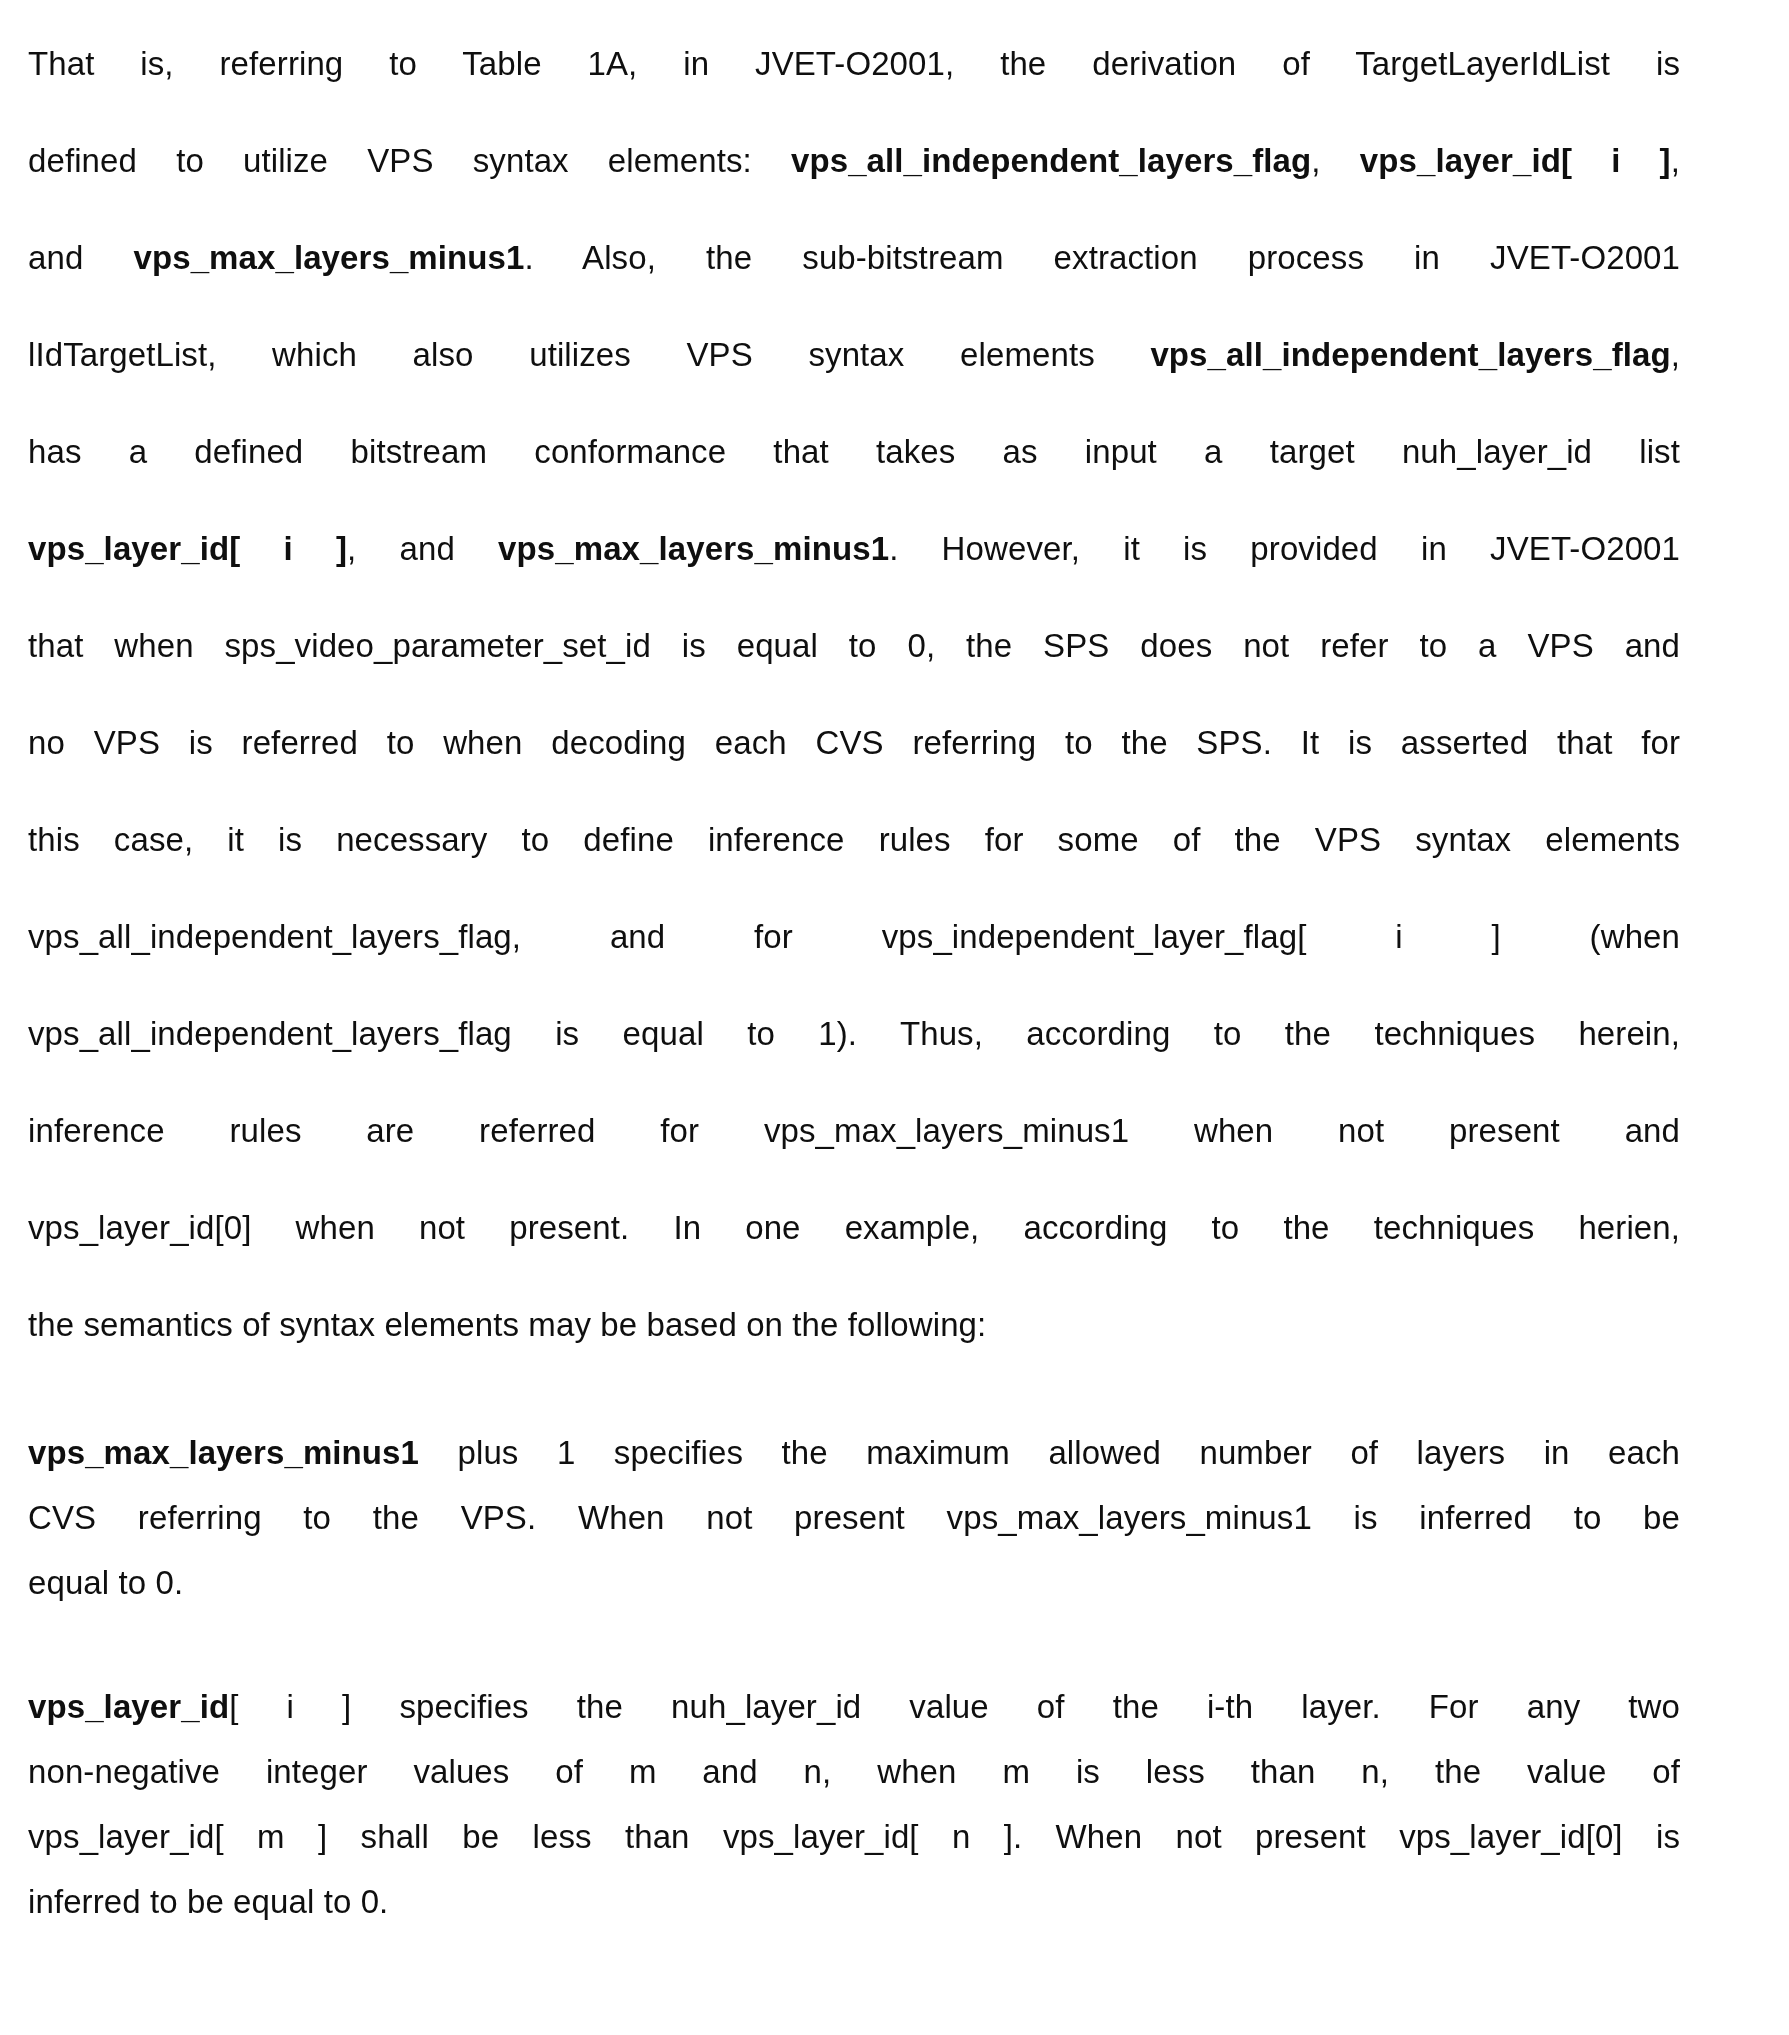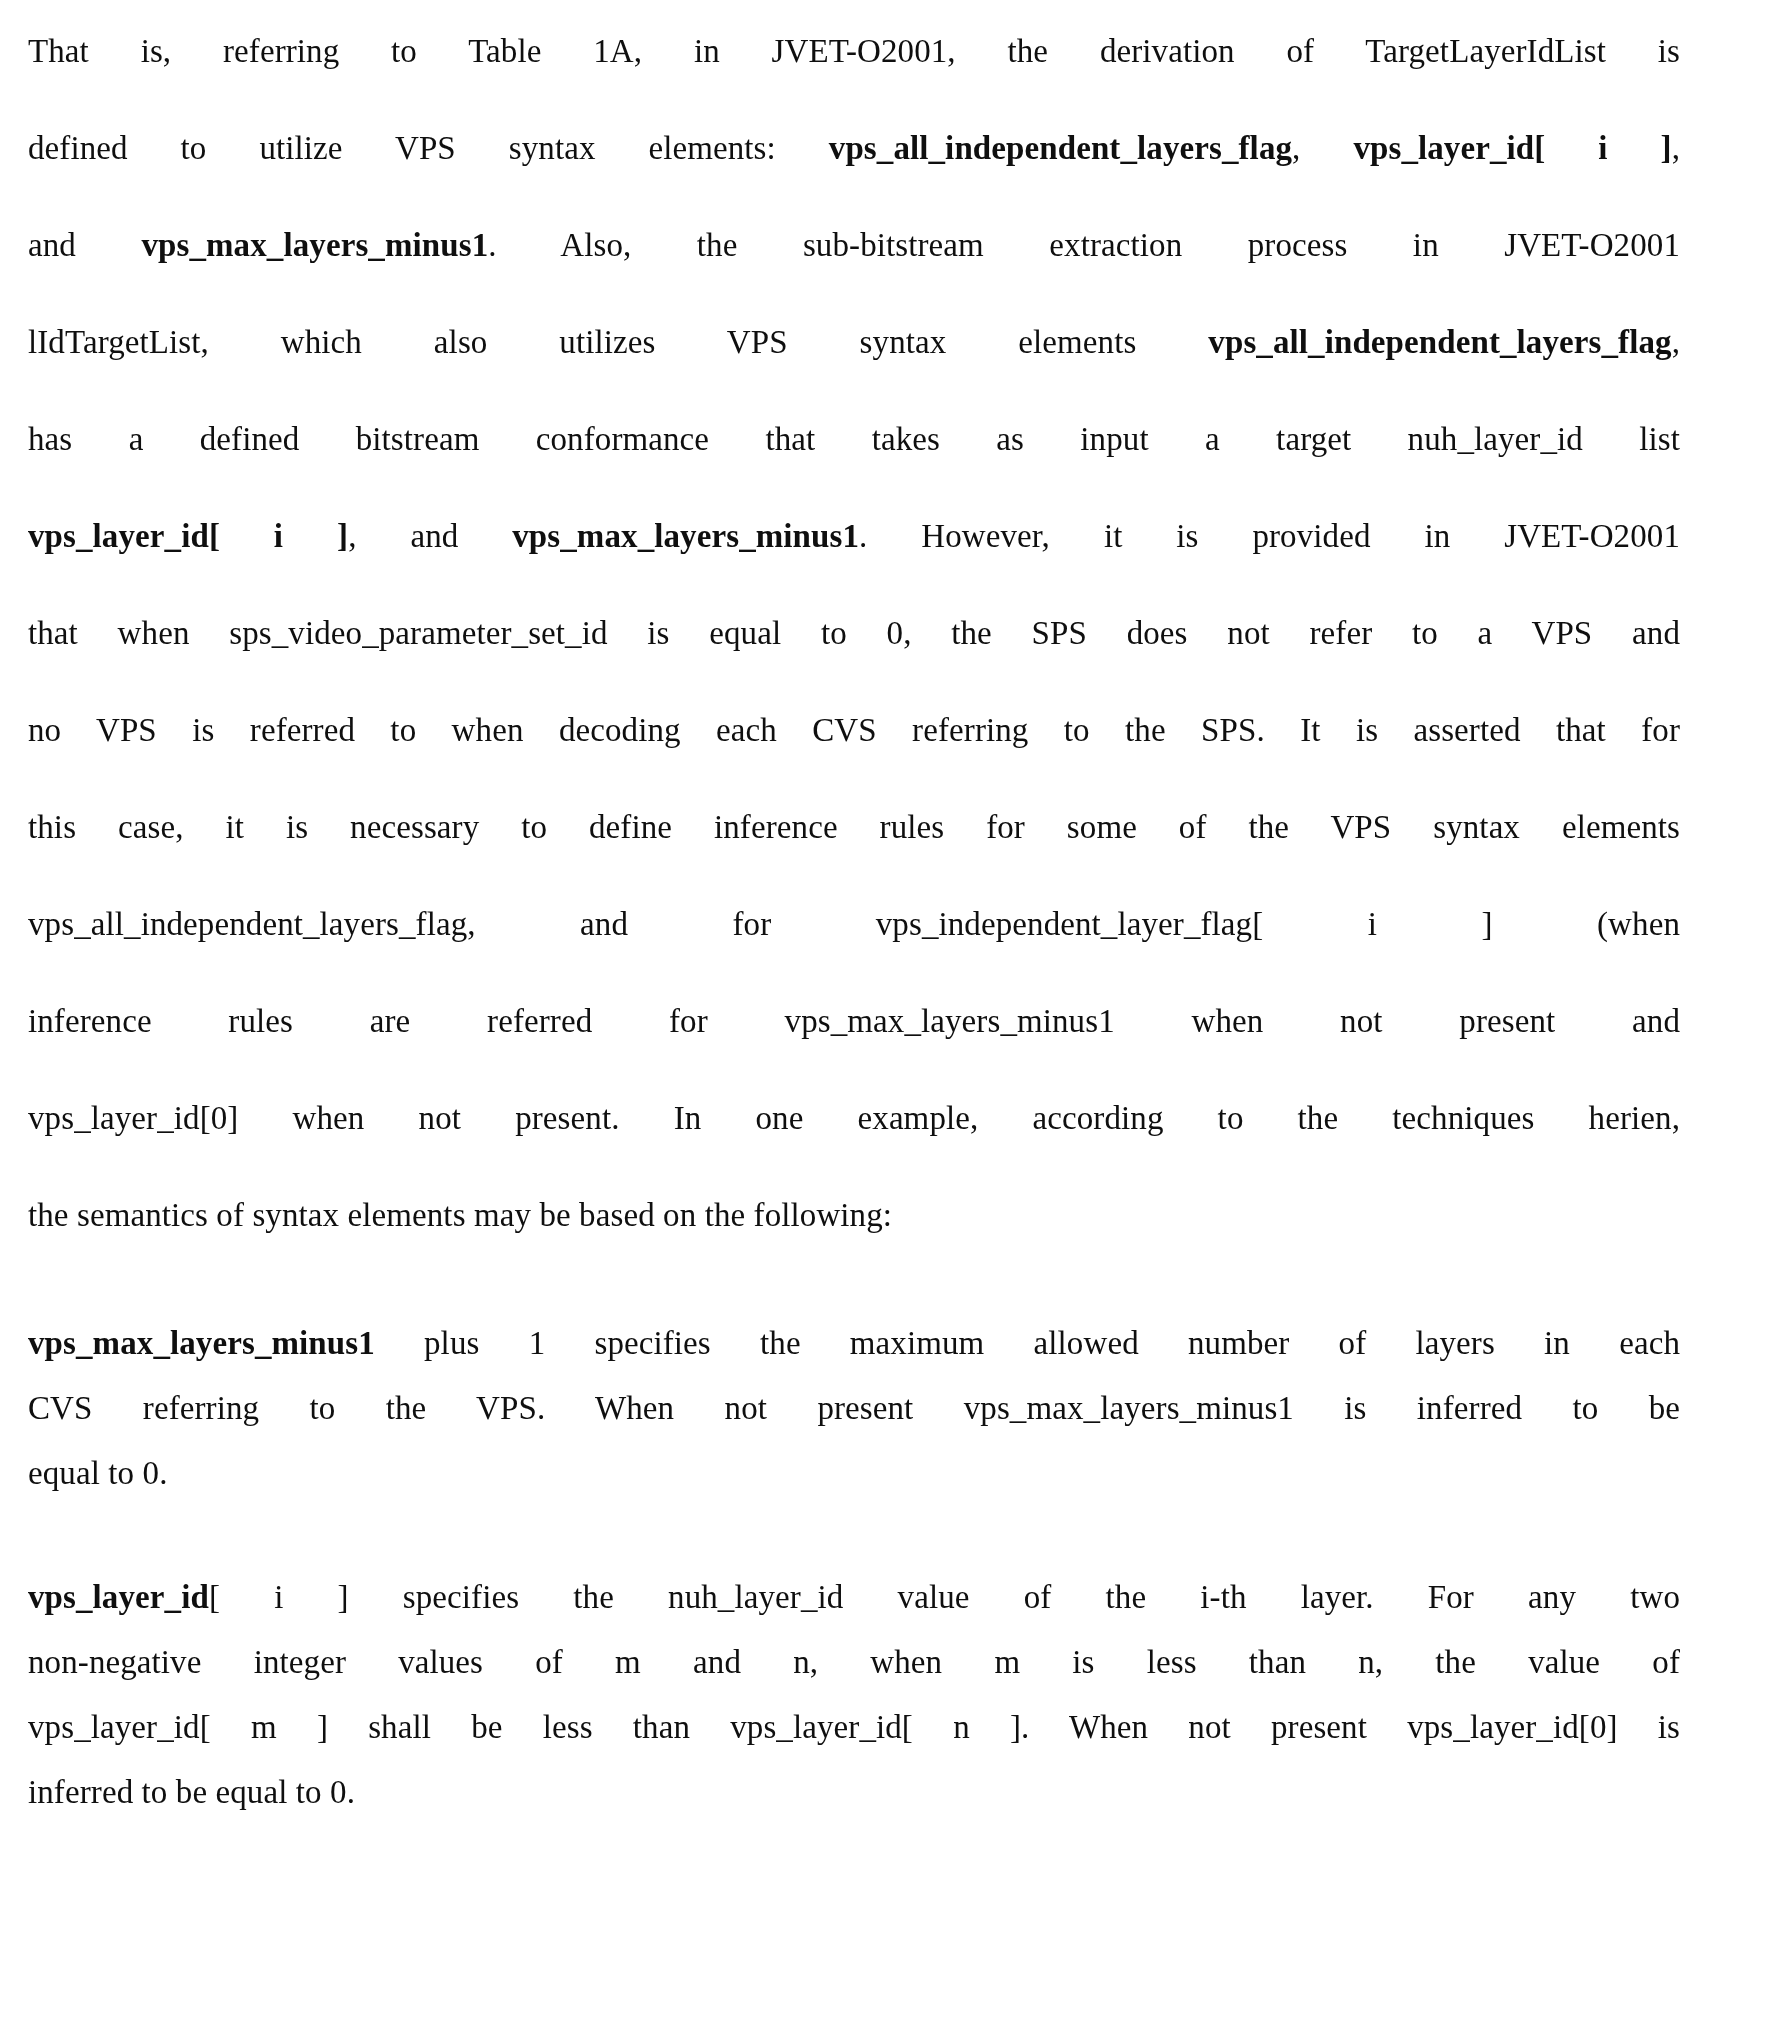--- a/index.html
+++ b/index.html
@@ -5,23 +5,23 @@
   html, body {
     margin: 0;
     padding: 0;
     background: #ffffff;
   }
   .page {
     position: relative;
     width: 1790px;
     height: 2035px;
     box-sizing: border-box;
-    padding: 3px 110px 0 28px;
+    padding: 15px 110px 0 28px;
     background: #ffffff;
-    font-family: Liberation Serif, serif;
+    font-family: Liberation Sans, sans-serif;
     font-size: 33px;
     color: #0f0f0f;
     overflow: hidden;
   }
   .para { width: 100%; }
   .para-main .line {
     height: 97px;
     line-height: 97px;
   }
   .para-def .line {
@@ -50,20 +50,21 @@
       <div class="line"><span>That is, referring to Table 1A, in JVET-O2001, the derivation of TargetLayerIdList is</span></div>
       <div class="line"><span>defined to utilize VPS syntax elements: </span><span class="b">vps_all_independent_layers_flag</span><span>, </span><span class="b">vps_layer_id[ i ]</span><span>,</span></div>
       <div class="line"><span>and </span><span class="b">vps_max_layers_minus1</span><span>. Also, the sub-bitstream extraction process in JVET-O2001</span></div>
       <div class="line"><span>lIdTargetList, which also utilizes VPS syntax elements </span><span class="b">vps_all_independent_layers_flag</span><span>,</span></div>
       <div class="line"><span>has a defined bitstream conformance that takes as input a target nuh_layer_id list</span></div>
       <div class="line"><span class="b">vps_layer_id[ i ]</span><span>, and </span><span class="b">vps_max_layers_minus1</span><span>. However, it is provided in JVET-O2001</span></div>
       <div class="line"><span>that when sps_video_parameter_set_id is equal to 0, the SPS does not refer to a VPS and</span></div>
       <div class="line"><span>no VPS is referred to when decoding each CVS referring to the SPS. It is asserted that for</span></div>
       <div class="line"><span>this case, it is necessary to define inference rules for some of the VPS syntax elements</span></div>
       <div class="line"><span>vps_all_independent_layers_flag, and for vps_independent_layer_flag[ i ] (when</span></div>
+      <div class="line"><span>vps_all_independent_layers_flag is equal to 1). Thus, according to the techniques herein,</span></div>
       <div class="line"><span>inference rules are referred for vps_max_layers_minus1 when not present and</span></div>
       <div class="line"><span>vps_layer_id[0] when not present. In one example, according to the techniques herien,</span></div>
       <div class="line last"><span>the semantics of syntax elements may be based on the following:</span></div>
     </div>
   <div class="para para-def para-def-1">
       <div class="line"><span class="b">vps_max_layers_minus1</span><span> plus 1 specifies the maximum allowed number of layers in each</span></div>
       <div class="line"><span>CVS referring to the VPS. When not present vps_max_layers_minus1 is inferred to be</span></div>
       <div class="line last"><span>equal to 0.</span></div>
     </div>
   <div class="para para-def para-def-2">

